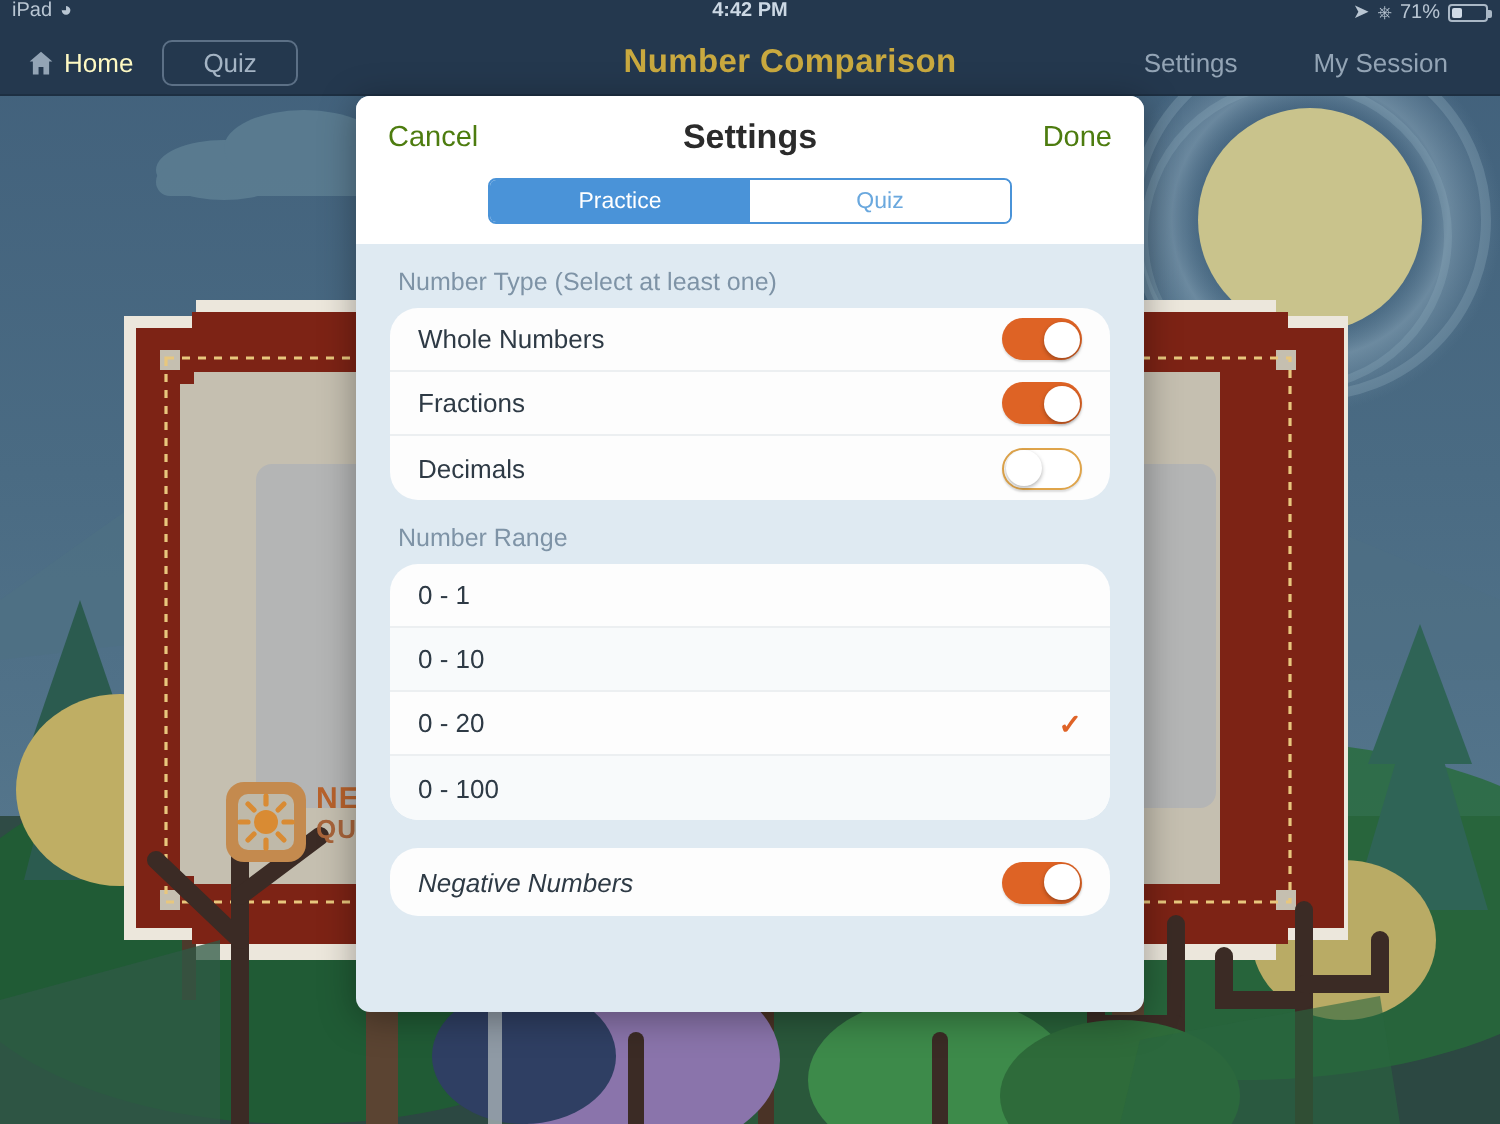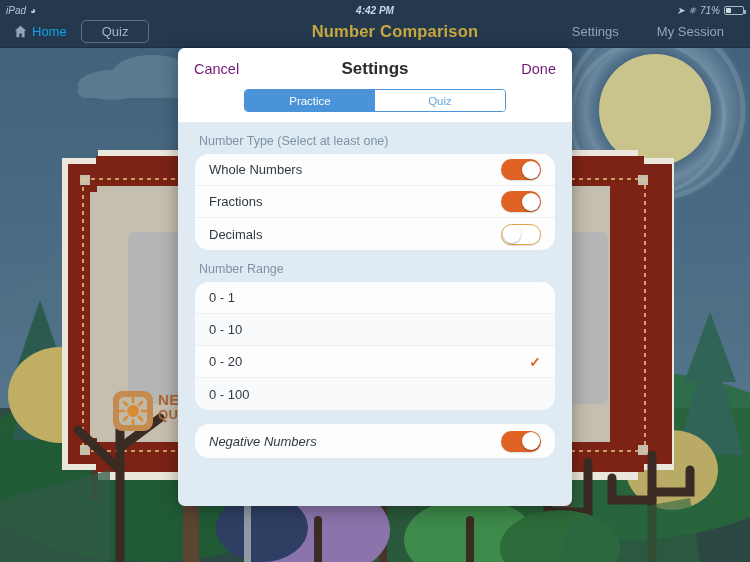--- a/index.html
+++ b/index.html
@@ -10,21 +10,21 @@
   }
   body { position: relative; background: #24384e; }
 
   
   #scene { position: absolute; inset: 0; width: 750px; height: 562px; }
 
   
   .statusbar {
     position: absolute; top: 0; left: 0; width: 750px; height: 16px;
     background: #24384e; color: #b9c6d3; font-size: 10px;
-    display: flex; align-items: flex-end; z-index: 40; font-style: italic;
+    display: flex; align-items: flex-start; z-index: 40;
   }
   .sb-left { display: flex; align-items: center; gap: 4px; padding-left: 6px; }
   .sb-center { position: absolute; left: 0; right: 0; text-align: center; font-weight: bold; color: #ccd8e4; }
   .sb-right { margin-left: auto; display: flex; align-items: center; gap: 4px; padding-right: 6px; }
   .wifi-glyph { font-size: 10px; line-height: 1; }
   .batt-shell {
     width: 20px; height: 9px; border: 1px solid #aab8c6; border-radius: 2px;
     position: relative; display: inline-block;
   }
   .batt-shell::after {
@@ -32,42 +32,42 @@
     width: 2px; height: 4px; background: #aab8c6; border-radius: 0 1px 1px 0;
   }
   .batt-fill { position: absolute; left: 1px; top: 1px; bottom: 1px; width: 25%; background: #cfdae6; border-radius: 1px; }
 
   
   .navbar {
     position: absolute; top: 16px; left: 0; width: 750px; height: 32px;
     background: #24384e; display: flex; align-items: center; z-index: 40;
     border-bottom: 1px solid #1d2f42;
   }
-  .nav-home { display: flex; align-items: center; gap: 5px; margin-left: 14px; color: #0ea5e9; font-size: 13px; }
+  .nav-home { display: flex; align-items: center; gap: 5px; margin-left: 14px; color: #fef9c3; font-size: 13px; }
   .home-icon { display: inline-block; width: 13px; height: 13px; position: relative; }
   .quiz-btn {
     margin-left: 14px; padding: 3px 20px; border: 1px solid #5c7086;
     border-radius: 5px; color: #a4b4c4; font-size: 13px; background: transparent;
   }
   .nav-title {
     position: absolute; left: 0; right: 0; text-align: center;
     color: #c9a93f; font-size: 16.5px; font-weight: bold; letter-spacing: .2px; margin-left: 40px;
   }
   .nav-right { margin-left: auto; display: flex; align-items: center; gap: 38px; padding-right: 26px; }
   .nav-right span { color: #93a4b5; font-size: 13px; }
 
   
   .modal {
     position: absolute; left: 178px; top: 48px; width: 394px; height: 458px;
     background: #dfeaf2; border-radius: 7px; z-index: 50;
     box-shadow: 0 3px 18px rgba(0,0,0,.35); overflow: hidden;
   }
   .modal-head { background: #fff; padding: 10px 16px 8px; }
   .modal-head-row { display: flex; align-items: center; position: relative; height: 22px; }
-  .m-cancel, .m-done { font-size: 14.5px; color: #701a75; }
+  .m-cancel, .m-done { font-size: 14.5px; color: #4d7c0f; }
   .m-done { margin-left: auto; }
   .m-title {
     position: absolute; left: 0; right: 0; text-align: center;
     font-size: 17px; font-weight: bold; color: #2b2b2b;
   }
   .seg {
     margin: 9px auto 2px; width: 262px; height: 23px;
     border: 1px solid #4a93d8; border-radius: 4px; display: flex; overflow: hidden;
   }
   .seg div {

